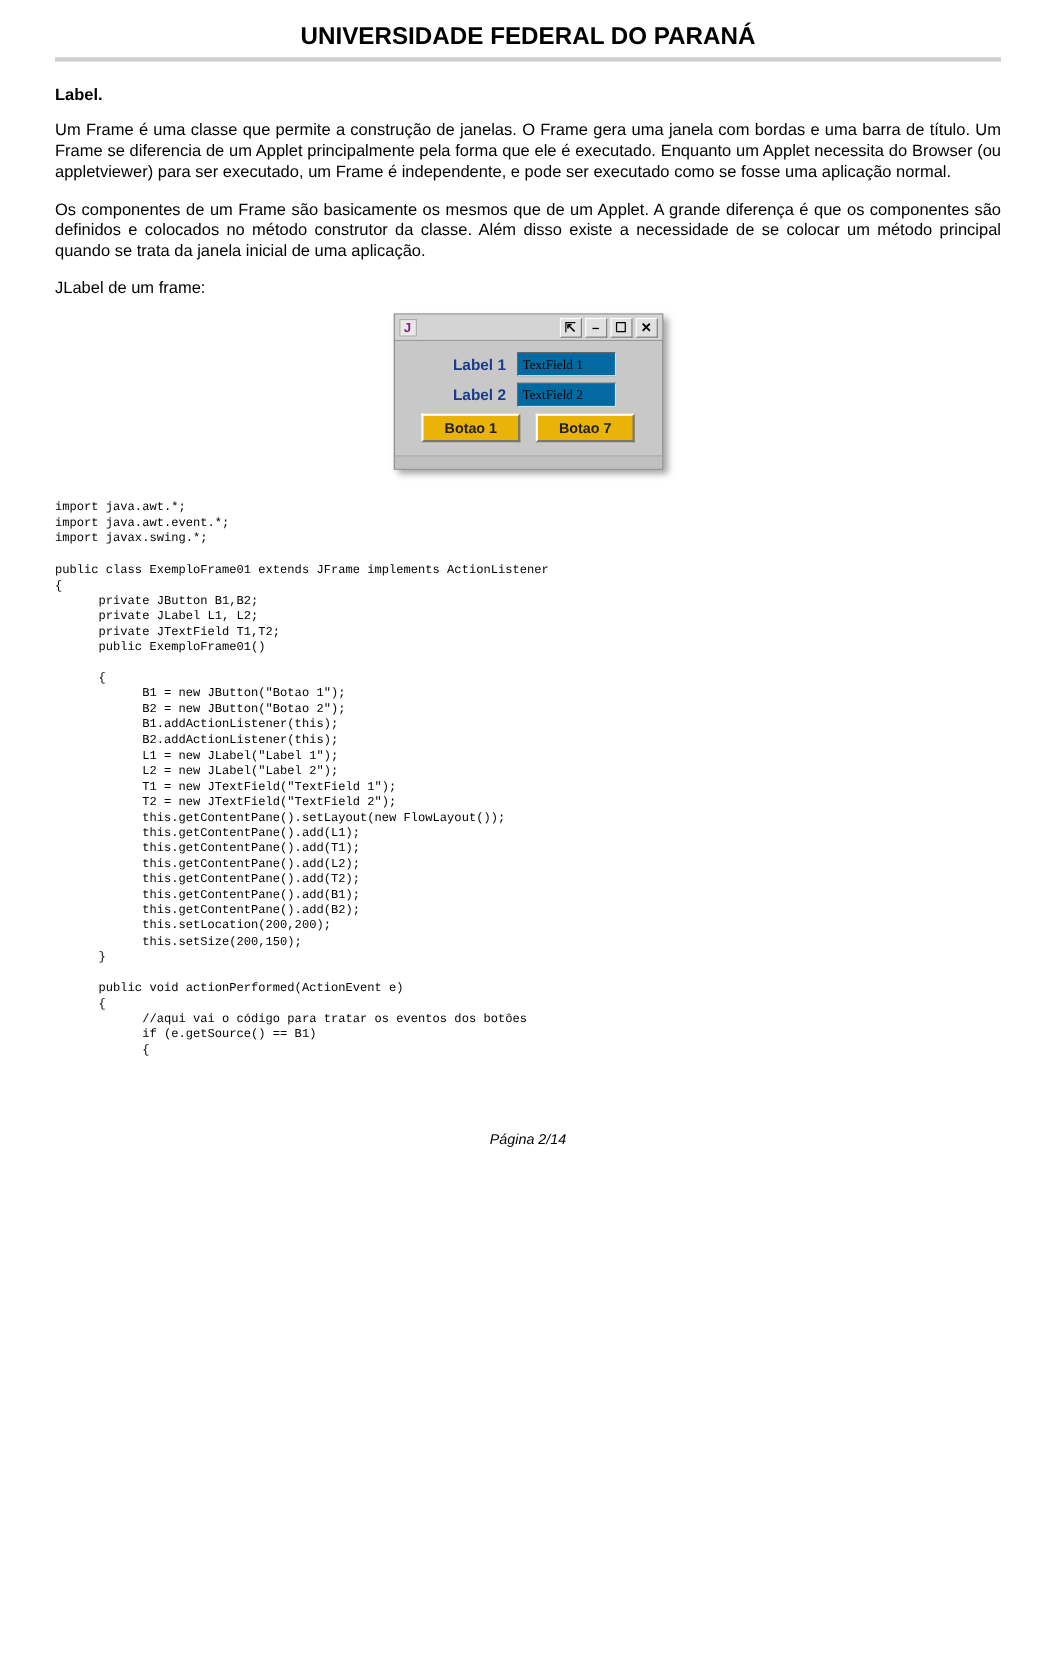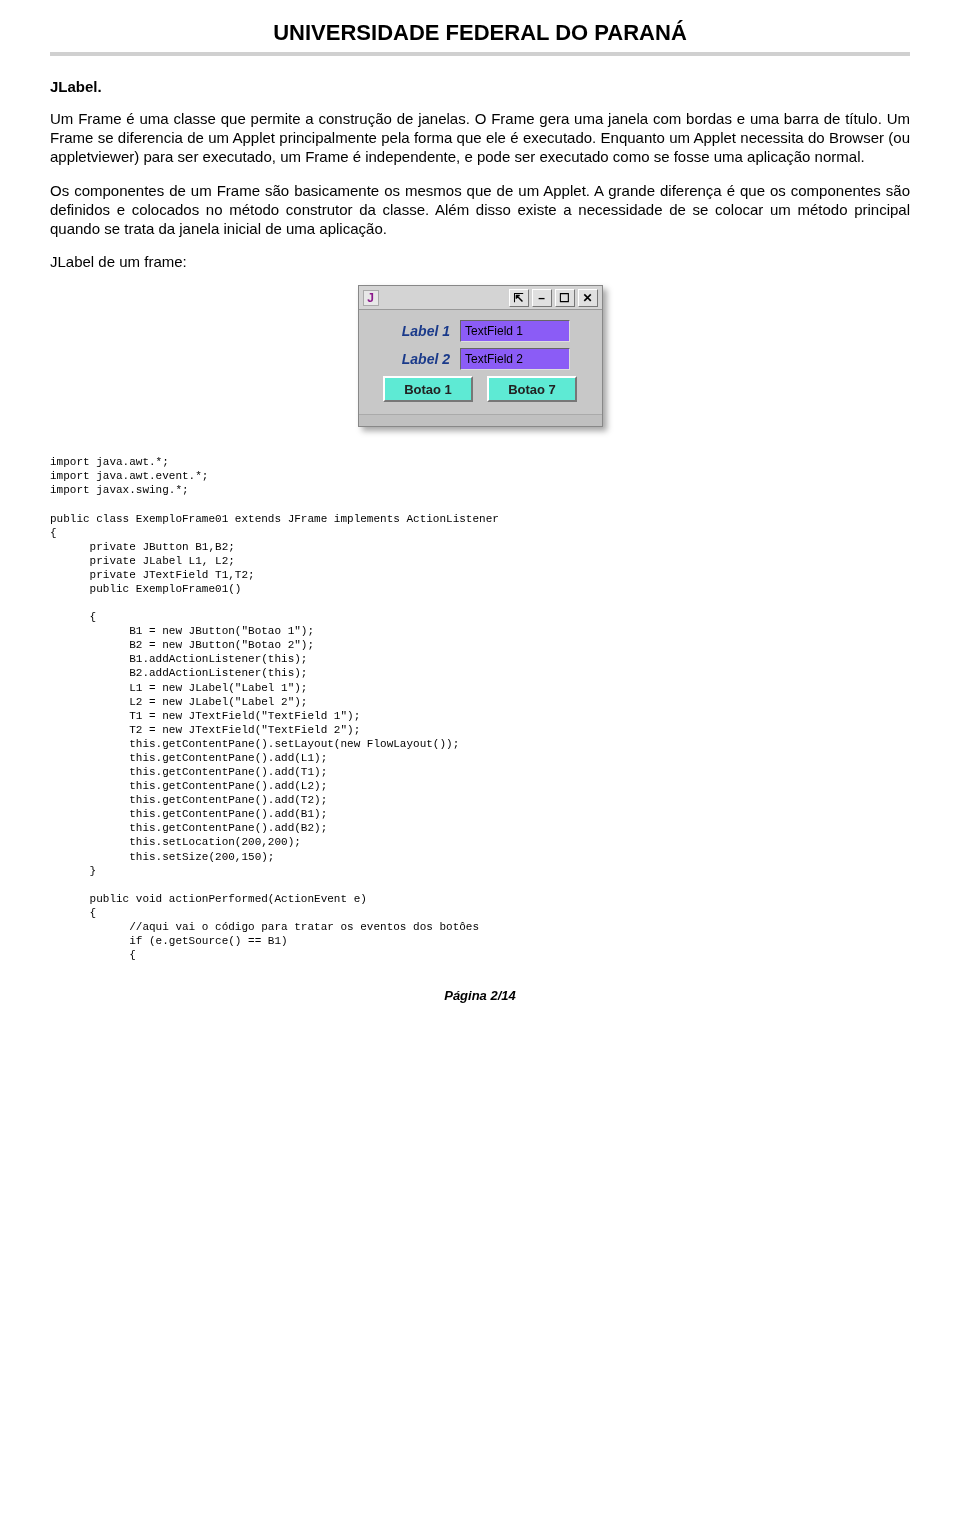--- a/index.html
+++ b/index.html
@@ -71,66 +71,66 @@
   }
   .frame-body {
     padding: 10px 10px 12px 10px;
   }
   .frow {
     display: flex; align-items: center; gap: 10px;
     justify-content: center; margin-bottom: 6px;
   }
   .flabel {
     color: #1a3a8a; font-weight: bold; font-size: 14px;
-    width: 60px; text-align: right; font-style: italic;
+    width: 60px; text-align: right;
   }
   .ftext {
-    width: 110px; height: 22px;
-    background: #8b5cf6;
+    width: 90px; height: 22px;
+    background: #0369a1;
     border-top: 1px solid #666; border-left: 1px solid #666;
     border-right: 1px solid #ddd; border-bottom: 1px solid #ddd;
     font-size: 12px; padding: 2px 4px;
-    font-family: Liberation Sans, sans-serif;
+    font-family: Liberation Serif, serif;
   }
   .brow {
     display: flex; gap: 14px; justify-content: center; margin-top: 4px;
   }
   .fbtn {
     width: 90px; height: 26px;
-    background: #5eead4;
+    background: #eab308;
     border-top: 2px solid #fff; border-left: 2px solid #fff;
     border-right: 2px solid #777; border-bottom: 2px solid #777;
     font-weight: bold; font-size: 13px; color: #222;
     display: flex; align-items: center; justify-content: center;
   }
   .status {
     height: 12px; background: #c0c0c0; border-top: 1px solid #aaa;
   }
   pre.code {
     font-family: "Courier New", monospace;
     font-size: 11px;
     line-height: 1.28;
     white-space: pre;
     margin-bottom: 10px;
   }
   .footer {
     text-align: center;
     font-style: italic;
-    font-weight: bold;
+    font-weight: normal;
     font-size: 13px;
-    margin-top: 26px;
+    margin-top: 66px;
   }
 </style>
 </head>
 <body>
 
 <div class="header-title">UNIVERSIDADE FEDERAL DO PARANÁ</div>
 <div class="header-rule"></div>
 
-<div class="section-title">JLabel.</div>
+<div class="section-title">Label.</div>
 
 <p class="para">Um Frame é uma classe que permite a construção de janelas. O Frame gera uma janela com bordas e uma barra de título. Um Frame se diferencia de um Applet principalmente pela forma que ele é executado. Enquanto um Applet necessita do Browser (ou appletviewer) para ser executado, um Frame é independente, e pode ser executado como se fosse uma aplicação normal.</p>
 <p class="para">Os componentes de um Frame são basicamente os mesmos que de um Applet. A grande diferença é que os componentes são definidos e colocados no método construtor da classe. Além disso existe a necessidade de se colocar um método principal quando se trata da janela inicial de uma aplicação.</p>
 <p class="para">JLabel de um frame:</p>
 
 <div class="frame-wrap">
   <div class="frame-window">
     <div class="titlebar">
       <span class="tb-icon">J</span>
       <span class="tb-spacer"></span>

